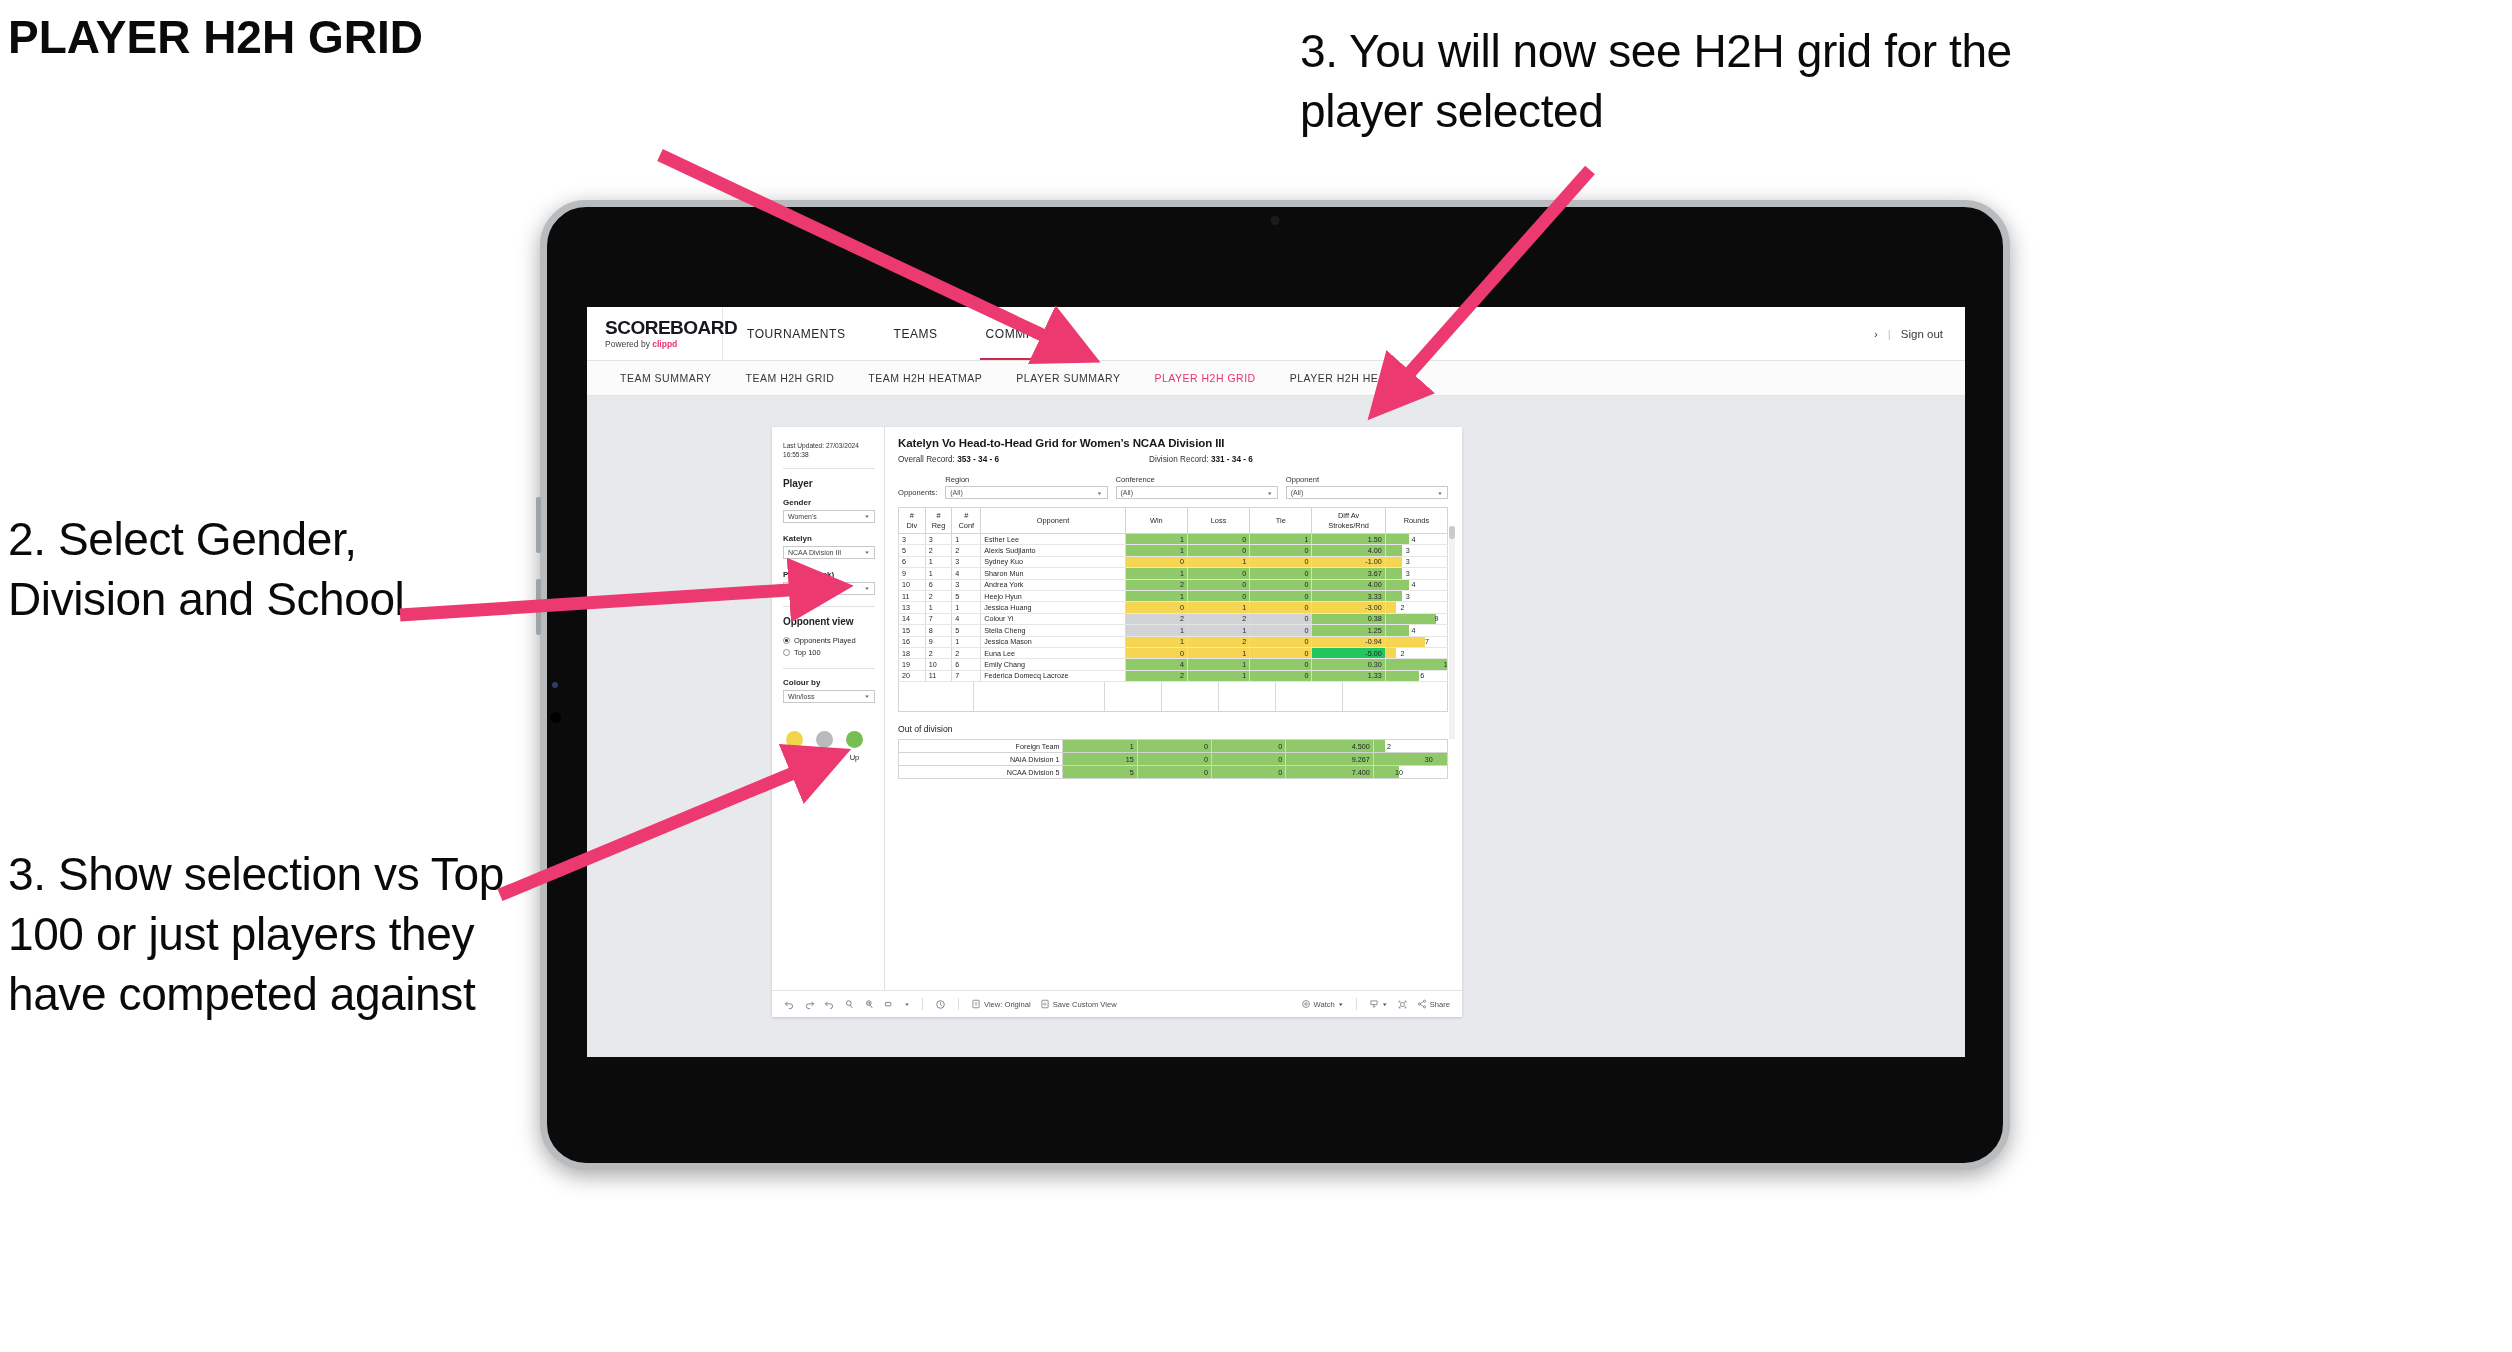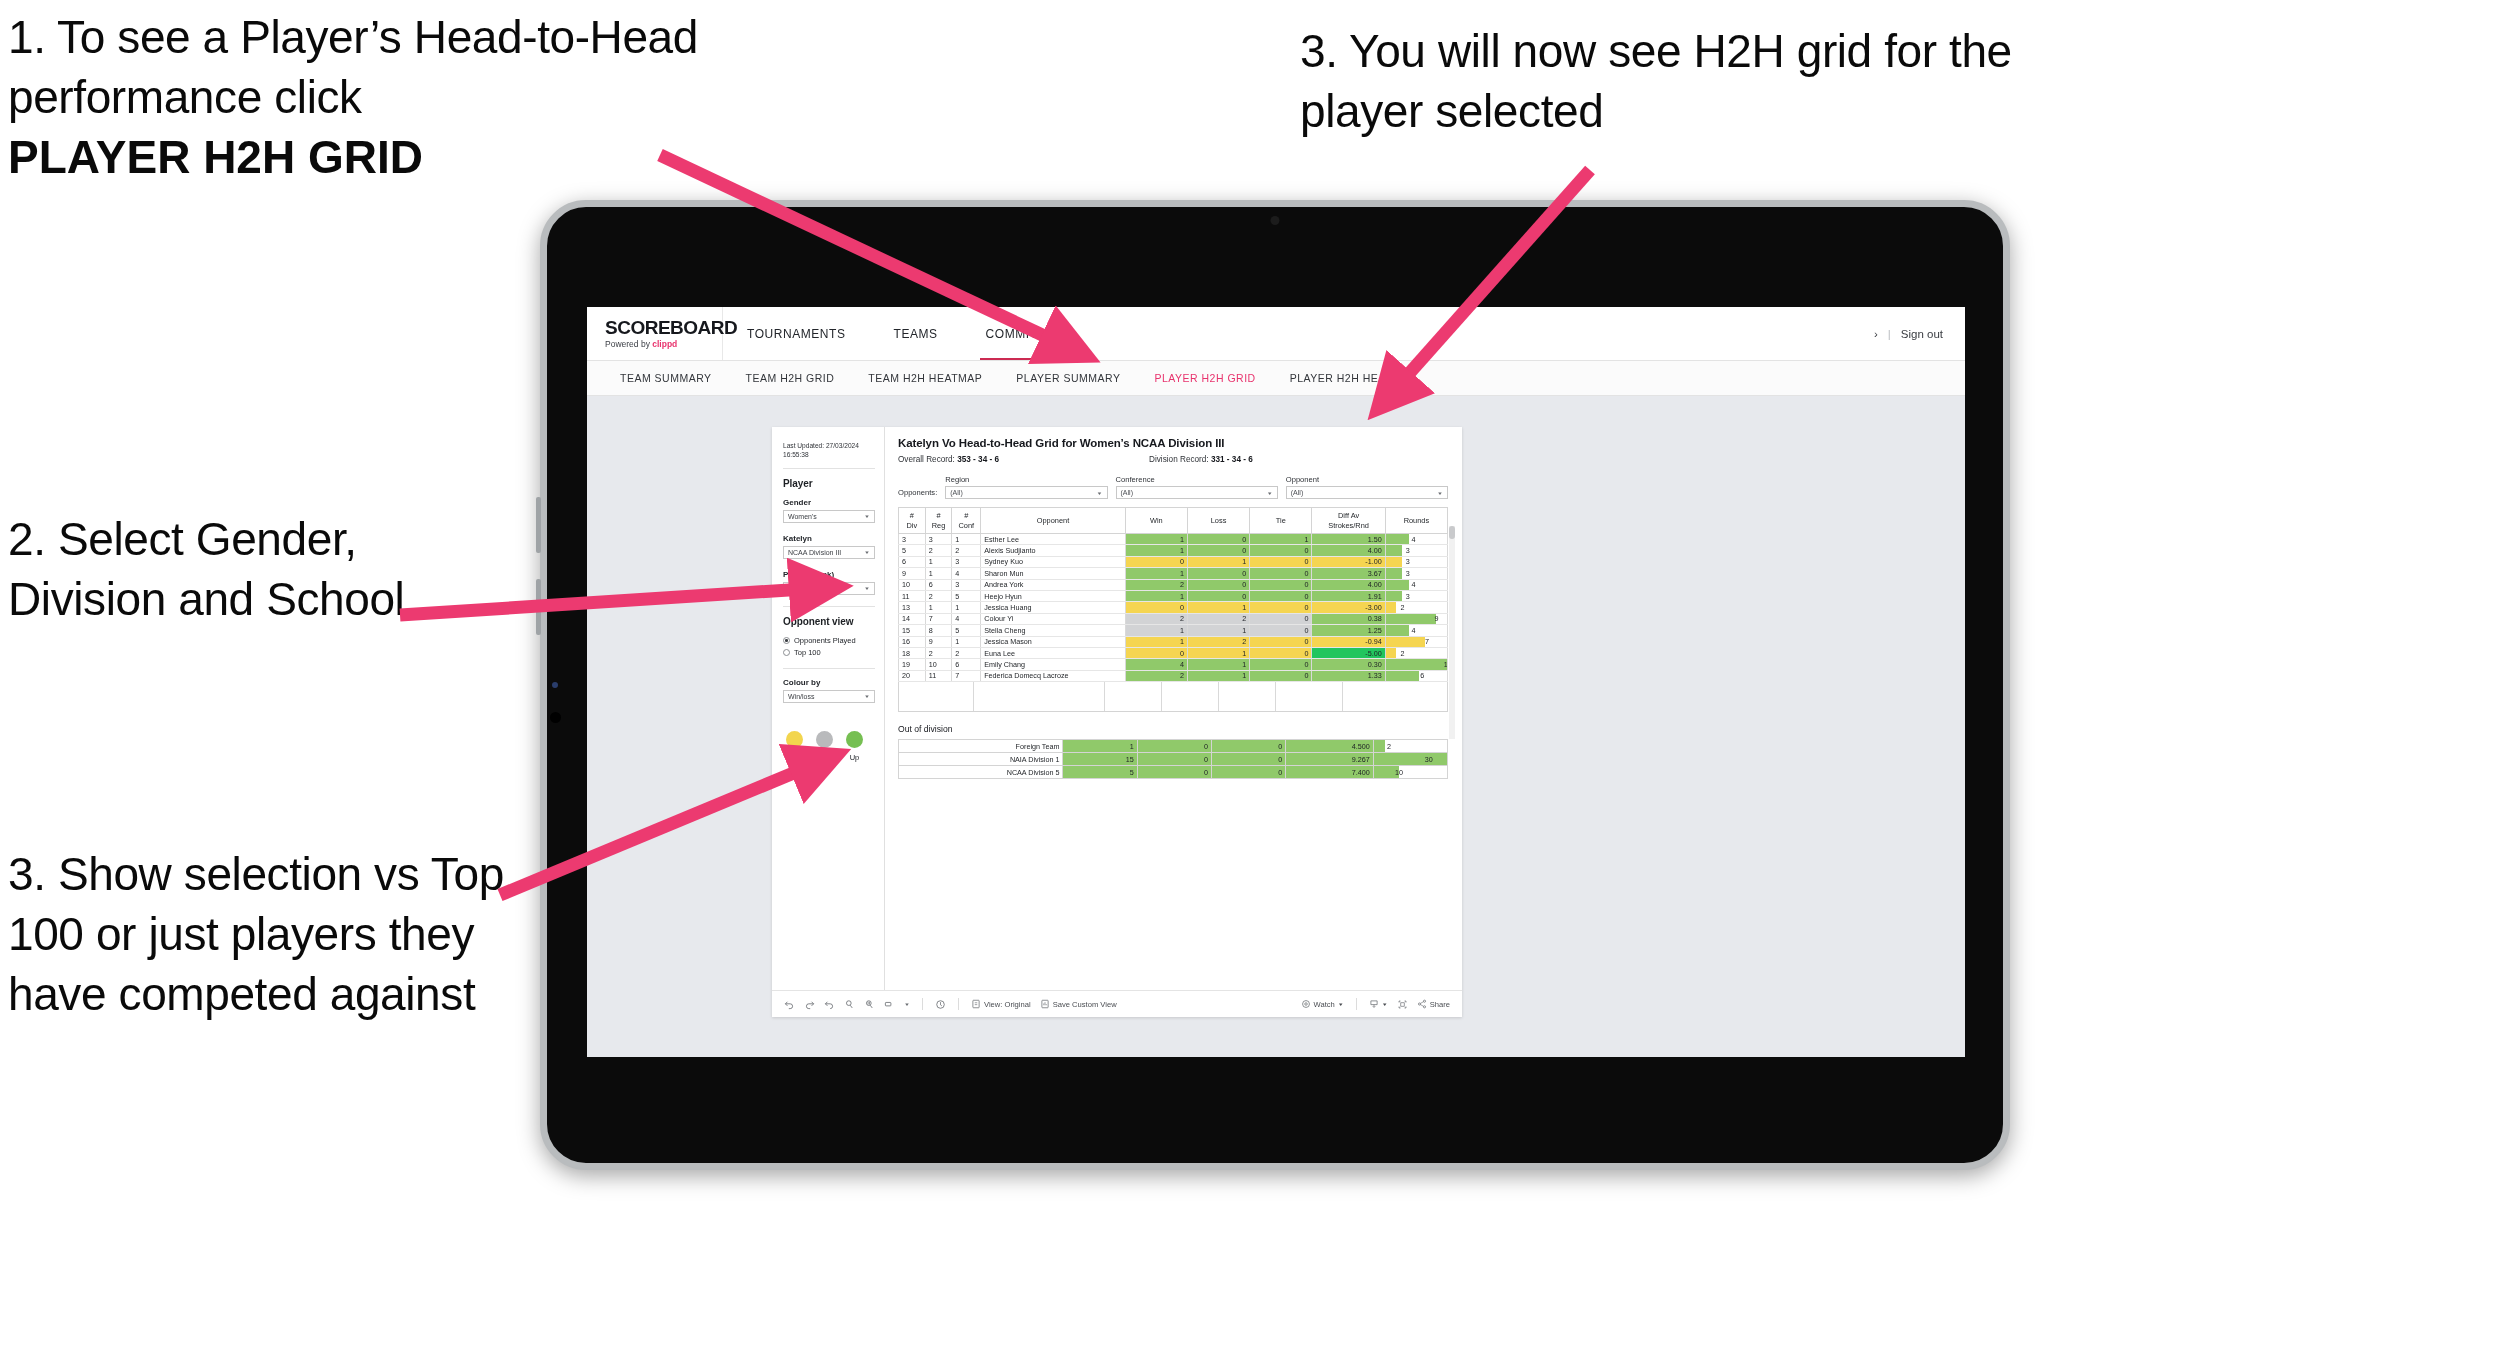--- a/index.html
+++ b/index.html
@@ -132,21 +132,21 @@
   
   #toolbar{height:26px;border-top:1px solid #e4e4e4;display:flex;align-items:center;padding:0 12px;gap:9px;font-size:7.6px;color:#4a4d52;background:#fff;}
   #toolbar .tsep{width:1px;height:12px;background:#dcdcdc;margin:0 3px;}
   .titem{display:flex;align-items:center;gap:3px;cursor:pointer;white-space:nowrap;}
   .ticon{display:inline-flex;align-items:center;justify-content:center;color:#6a6d72;}
   .tspacer{flex:1;}
 </style>
 </head>
 <body>
 
-<div class="anno" id="anno1"><span>1. To see a Player’s Head-to-Head performance click </span><span class="bold">PLAYER H2H GRID</span></div>
+<div class="anno" id="anno1"><span class="bold">PLAYER H2H GRID</span></div>
 <div class="anno" id="anno2">2. Select Gender, Division and School</div>
 <div class="anno" id="anno3">3. You will now see H2H grid for the player selected</div>
 <div class="anno" id="anno4">3. Show selection vs Top 100 or just players they have competed against</div>
 
 <div id="tablet">
   <div class="tab-btn" id="btn-vol1"></div>
   <div class="tab-btn" id="btn-vol2"></div>
   <div id="cam"></div>
   <div id="dot1"></div>
   <div id="dot2"></div>
@@ -351,21 +351,21 @@
                       <td class="rounds"><div class="bar" style="width: 38%; background: rgb(144, 201, 106);"></div><span class="rv" style="margin-left: 19.76px;">4</span></td>
                     </tr>
                     <tr>
                       <td class="num">11</td>
                       <td class="num">2</td>
                       <td class="num">5</td>
                       <td class="opp">Heejo Hyun</td>
                       <td class="val" style="background:#90c96a">1</td>
                       <td class="val" style="background:#90c96a">0</td>
                       <td class="val" style="background:#90c96a">0</td>
-                      <td class="val" style="background:#90c96a">1.91</td>
+                      <td class="val" style="background:#90c96a">3.33</td>
                       <td class="rounds"><div class="bar" style="width: 27%; background: rgb(144, 201, 106);"></div><span class="rv" style="margin-left: 14.04px;">3</span></td>
                     </tr>
                     <tr>
                       <td class="num">13</td>
                       <td class="num">1</td>
                       <td class="num">1</td>
                       <td class="opp">Jessica Huang</td>
                       <td class="val" style="background:#f5d551">0</td>
                       <td class="val" style="background:#f5d551">1</td>
                       <td class="val" style="background:#f5d551">0</td>

